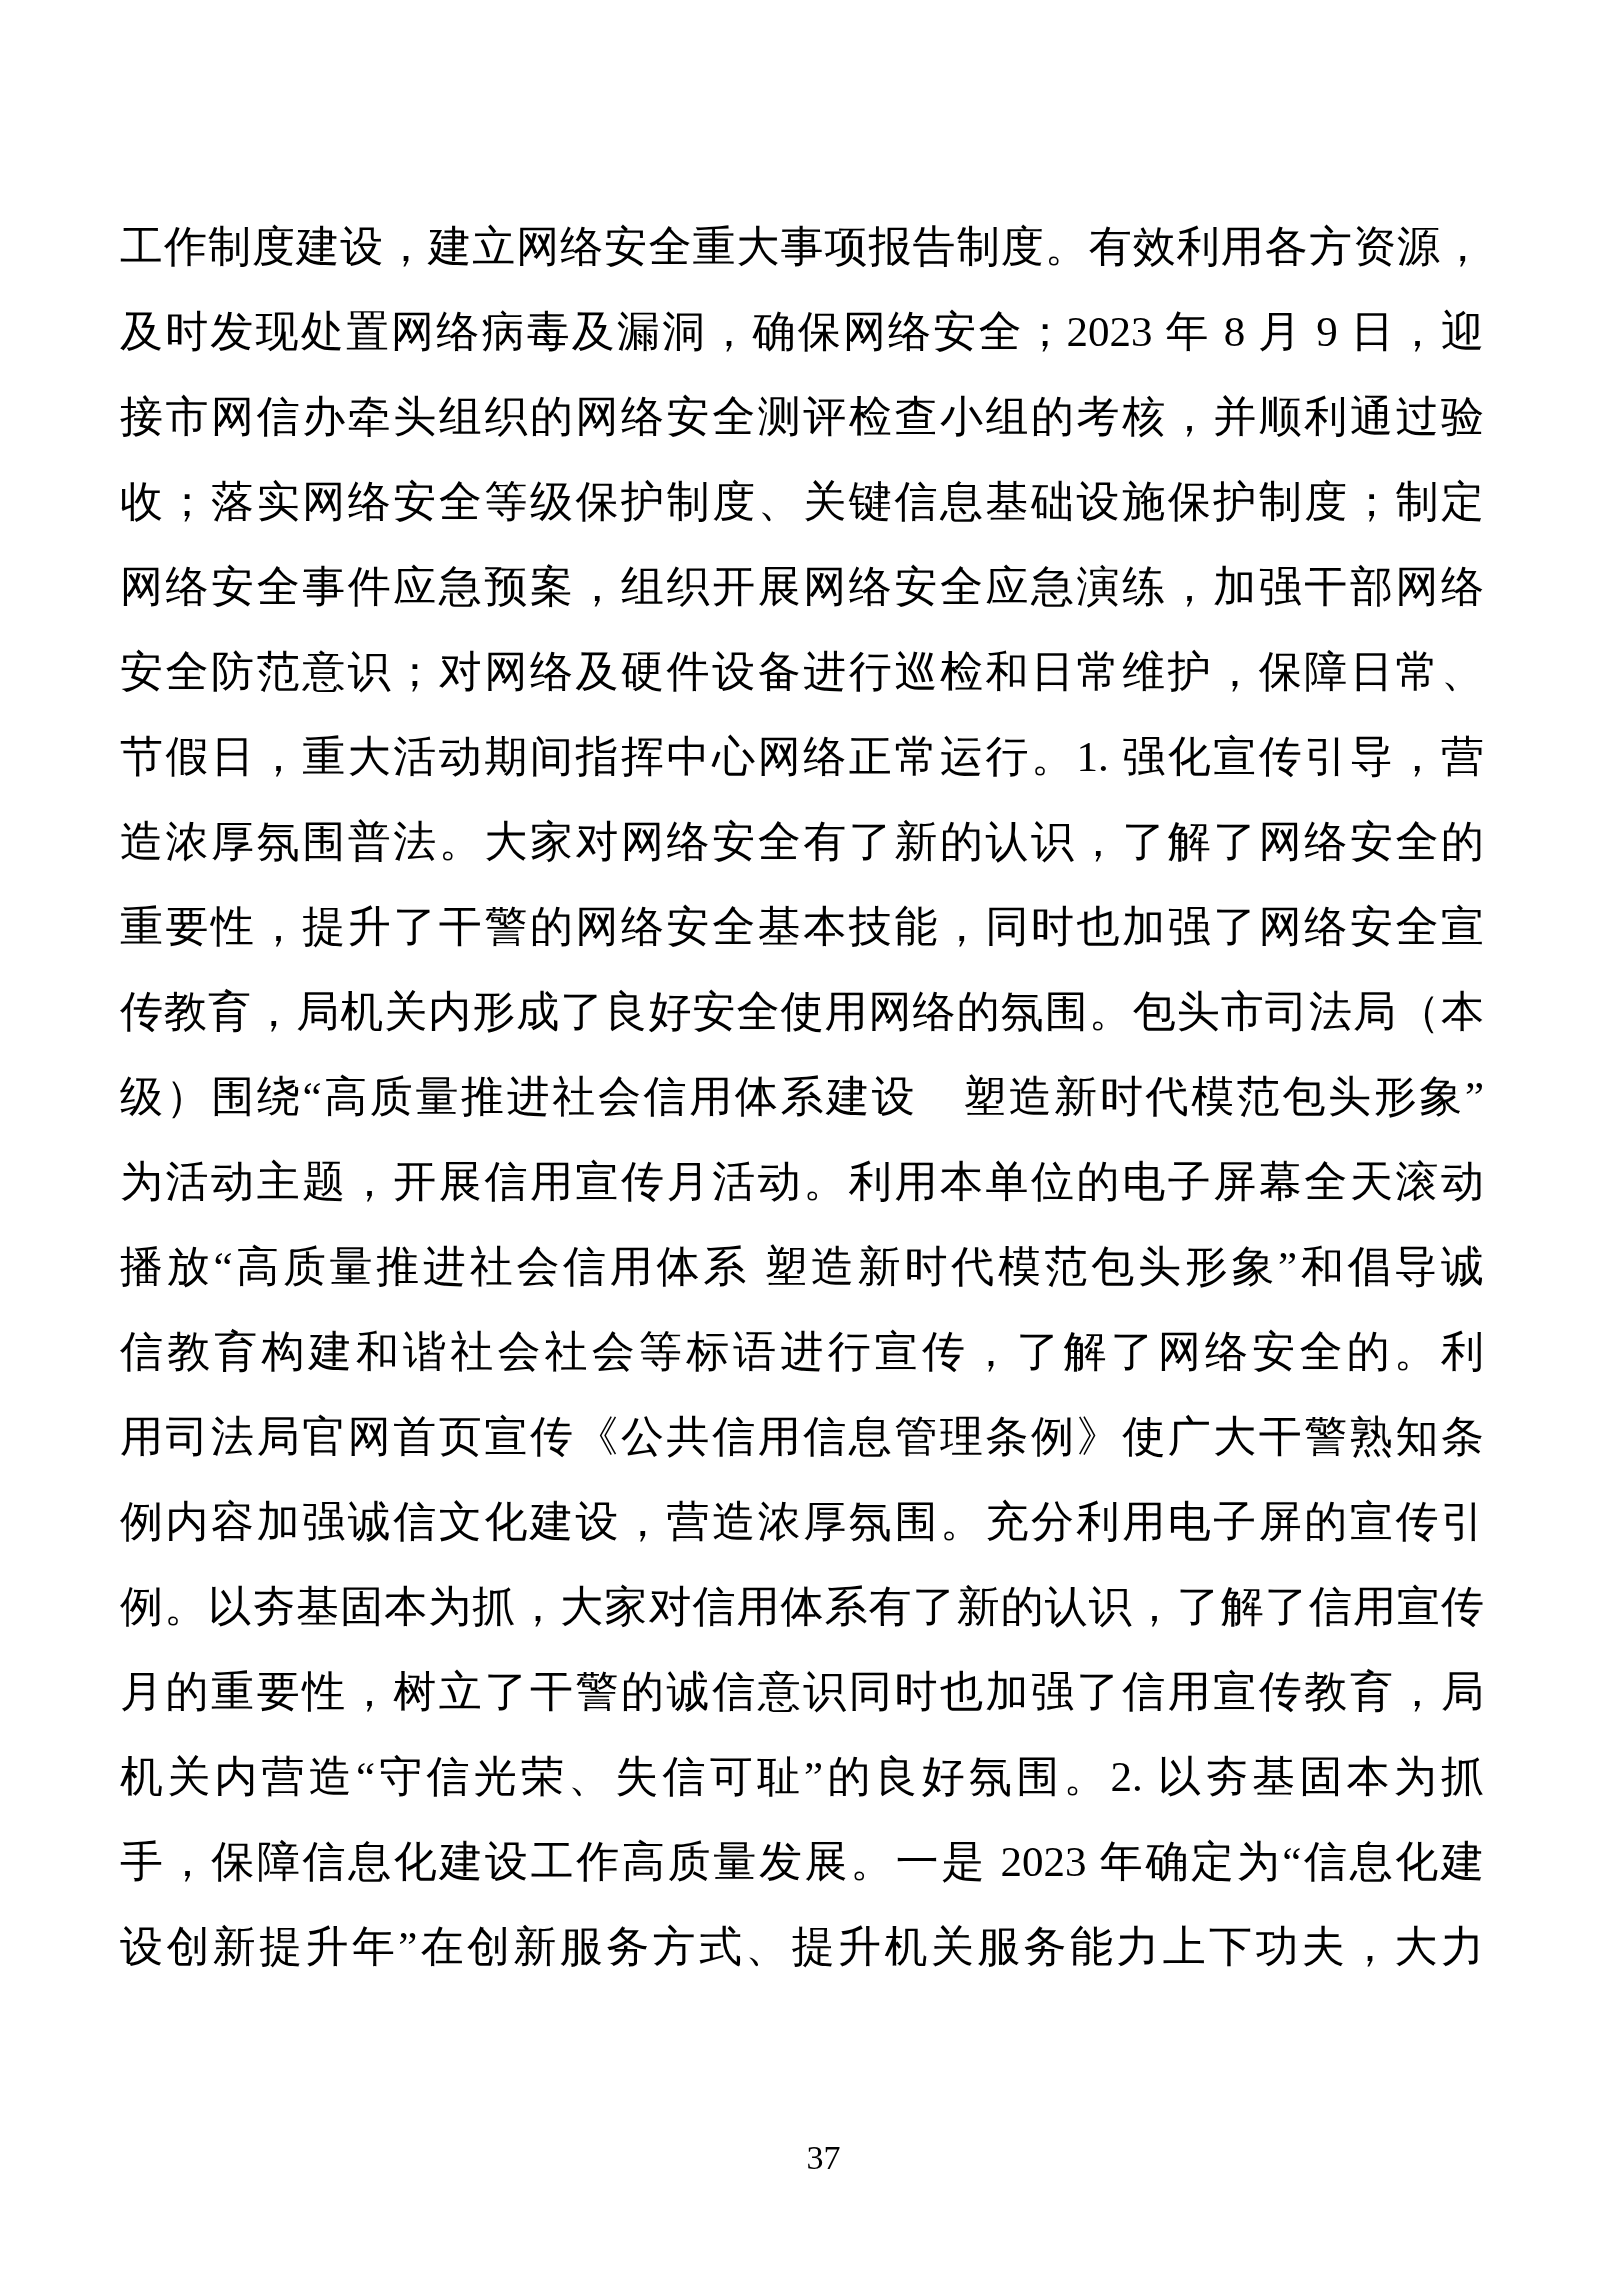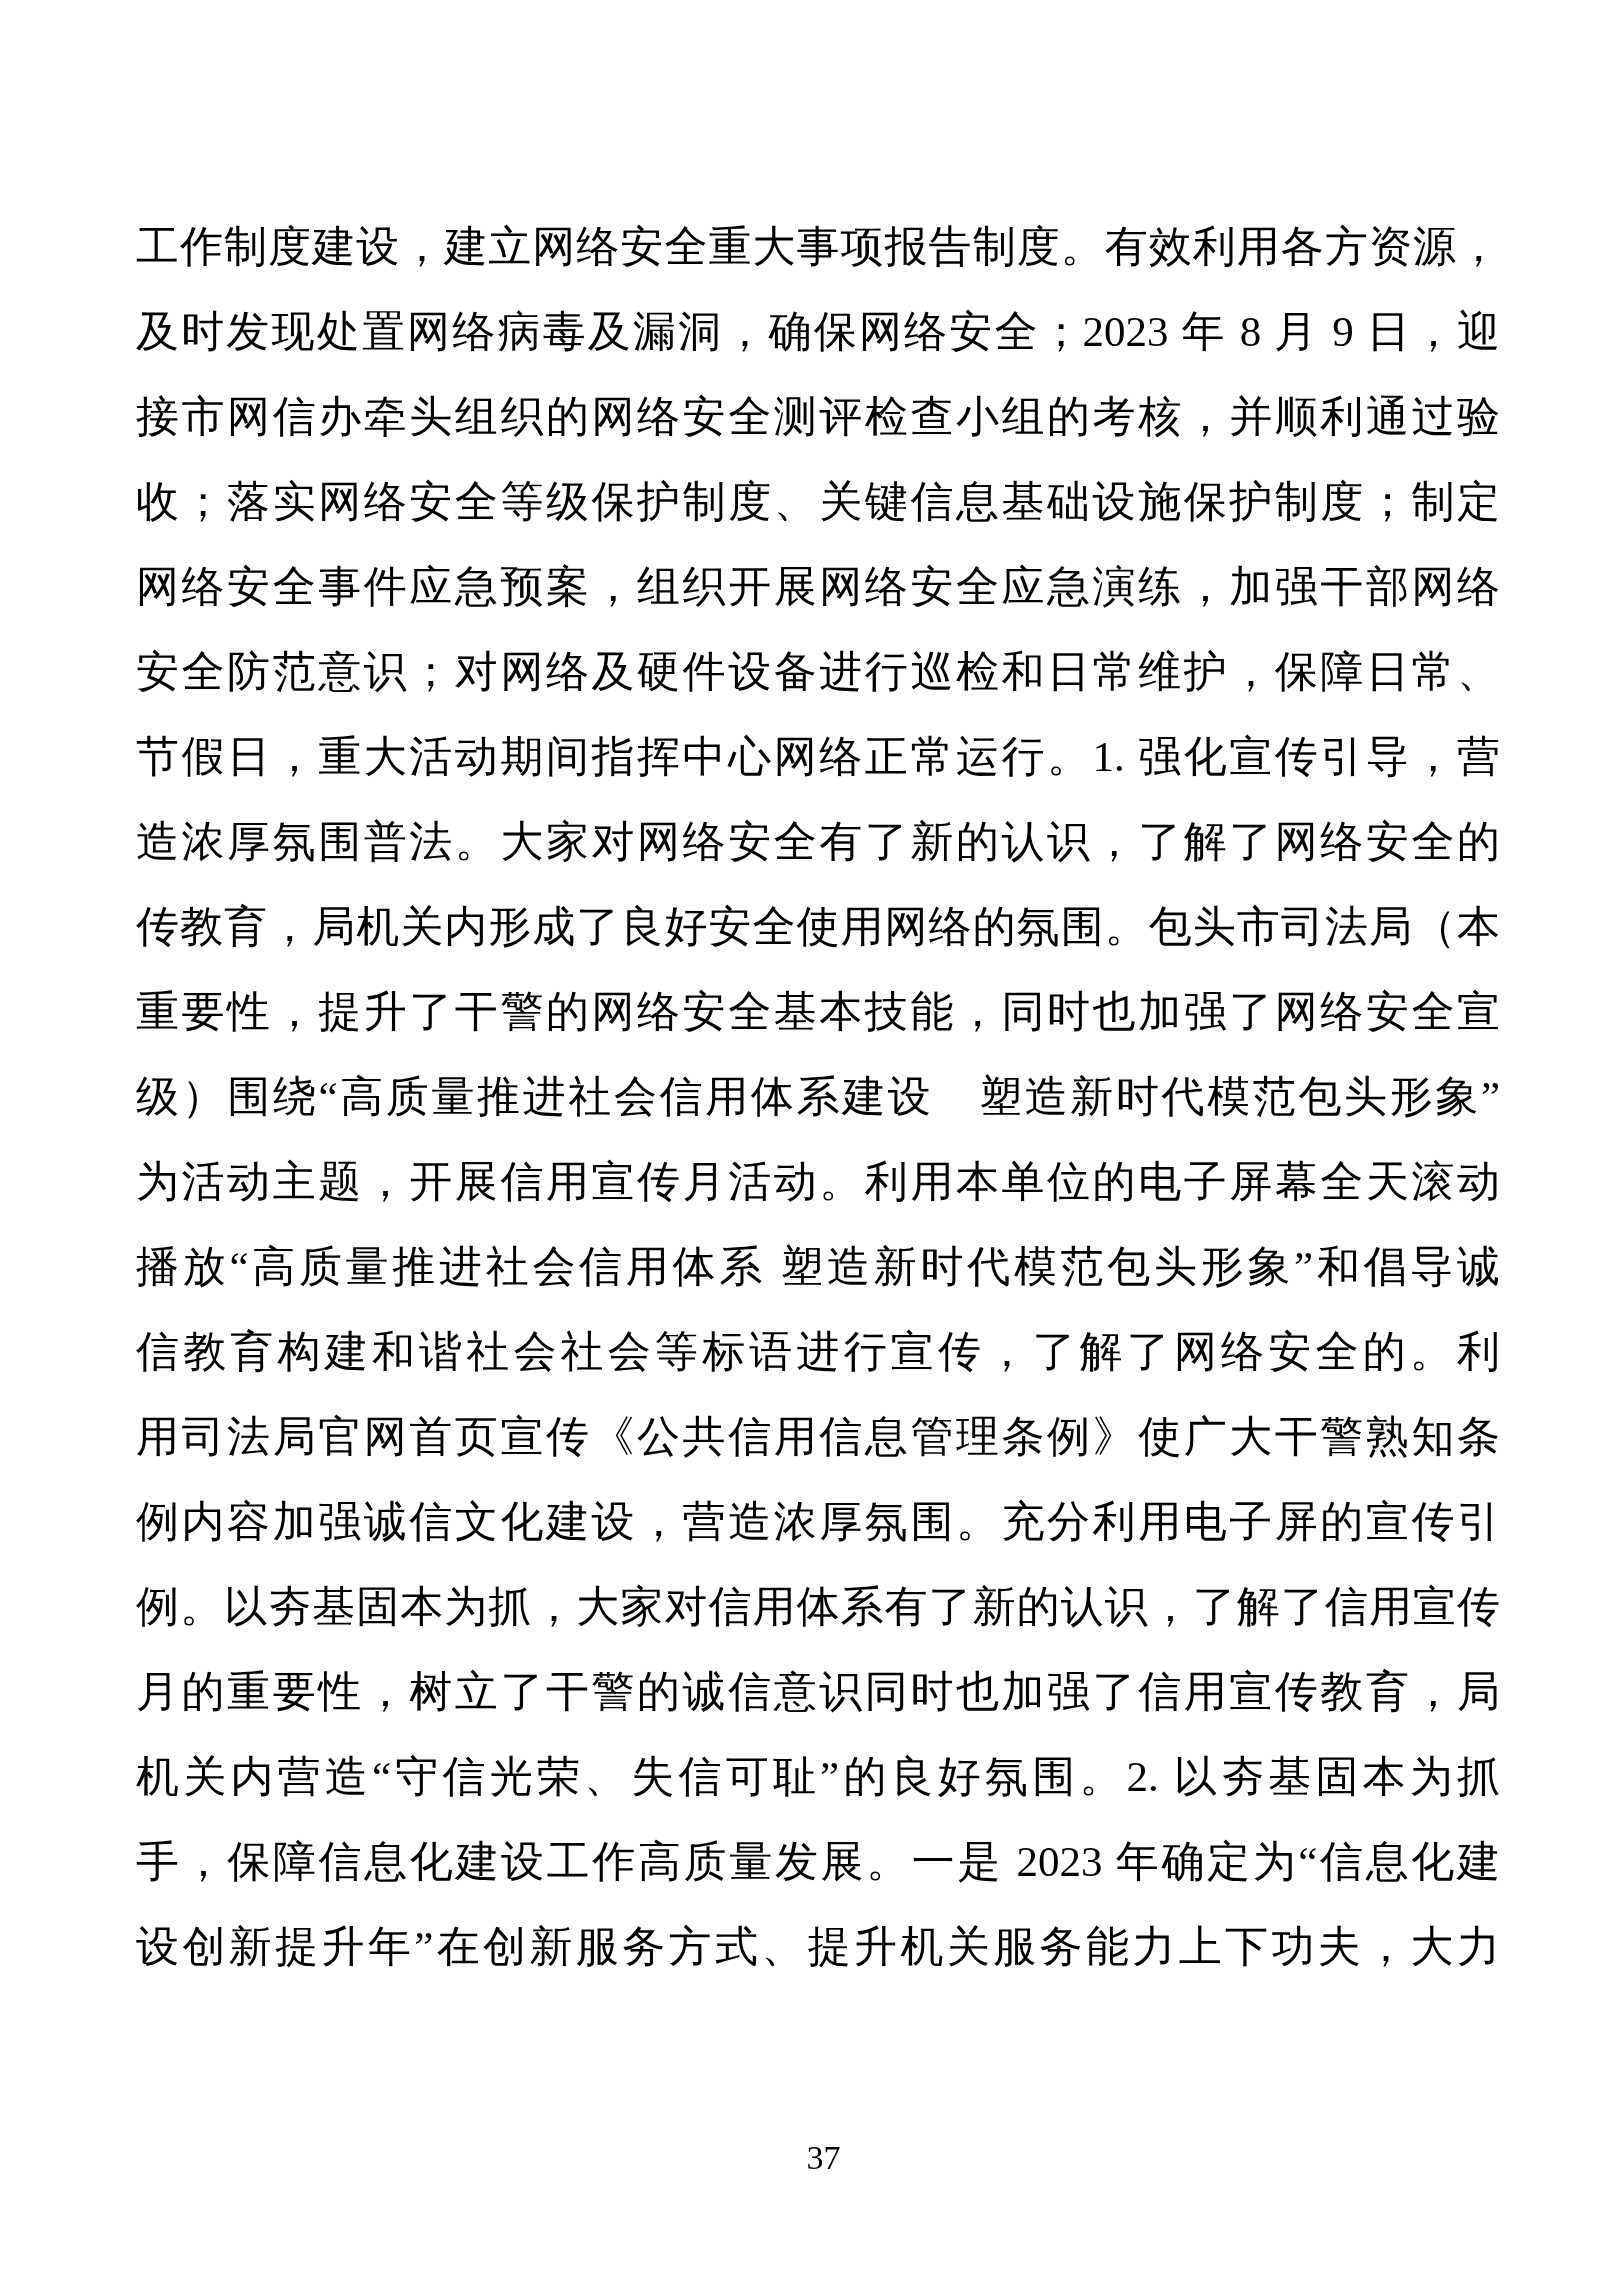--- a/index.html
+++ b/index.html
@@ -11,21 +11,21 @@
   }
   .page {
     position: relative;
     width: 1623px;
     height: 2295px;
     background: #ffffff;
     overflow: hidden;
   }
   .text-block {
     position: absolute;
-    left: 136px;
+    left: 120px;
     top: 204px;
     width: 1364px;
     color: #000000;
   }
   .line {
     height: 85px;
     line-height: 85px;
     font-size: 43px;
     color: #000000;
     text-align: justify;
@@ -51,22 +51,22 @@
 <div class="page">
   <div class="text-block">
     <div class="line">工作制度建设，建立网络安全重大事项报告制度。有效利用各方资源，</div>
     <div class="line">及时发现处置网络病毒及漏洞，确保网络安全；2023 年 8 月 9 日，迎</div>
     <div class="line">接市网信办牵头组织的网络安全测评检查小组的考核，并顺利通过验</div>
     <div class="line">收；落实网络安全等级保护制度、关键信息基础设施保护制度；制定</div>
     <div class="line">网络安全事件应急预案，组织开展网络安全应急演练，加强干部网络</div>
     <div class="line">安全防范意识；对网络及硬件设备进行巡检和日常维护，保障日常、</div>
     <div class="line">节假日，重大活动期间指挥中心网络正常运行。1. 强化宣传引导，营</div>
     <div class="line">造浓厚氛围普法。大家对网络安全有了新的认识，了解了网络安全的</div>
+    <div class="line">重要性，提升了干警的网络安全基本技能，同时也加强了网络安全宣</div>
     <div class="line">传教育，局机关内形成了良好安全使用网络的氛围。包头市司法局（本</div>
-    <div class="line">重要性，提升了干警的网络安全基本技能，同时也加强了网络安全宣</div>
     <div class="line">级）围绕“高质量推进社会信用体系建设　塑造新时代模范包头形象”</div>
     <div class="line">为活动主题，开展信用宣传月活动。利用本单位的电子屏幕全天滚动</div>
     <div class="line">播放“高质量推进社会信用体系 塑造新时代模范包头形象”和倡导诚</div>
     <div class="line">信教育构建和谐社会社会等标语进行宣传，了解了网络安全的。利</div>
     <div class="line">用司法局官网首页宣传《公共信用信息管理条例》使广大干警熟知条</div>
     <div class="line">例内容加强诚信文化建设，营造浓厚氛围。充分利用电子屏的宣传引</div>
     <div class="line">例。以夯基固本为抓，大家对信用体系有了新的认识，了解了信用宣传</div>
     <div class="line">月的重要性，树立了干警的诚信意识同时也加强了信用宣传教育，局</div>
     <div class="line">机关内营造“守信光荣、失信可耻”的良好氛围。2. 以夯基固本为抓</div>
     <div class="line">手，保障信息化建设工作高质量发展。一是 2023 年确定为“信息化建</div>

